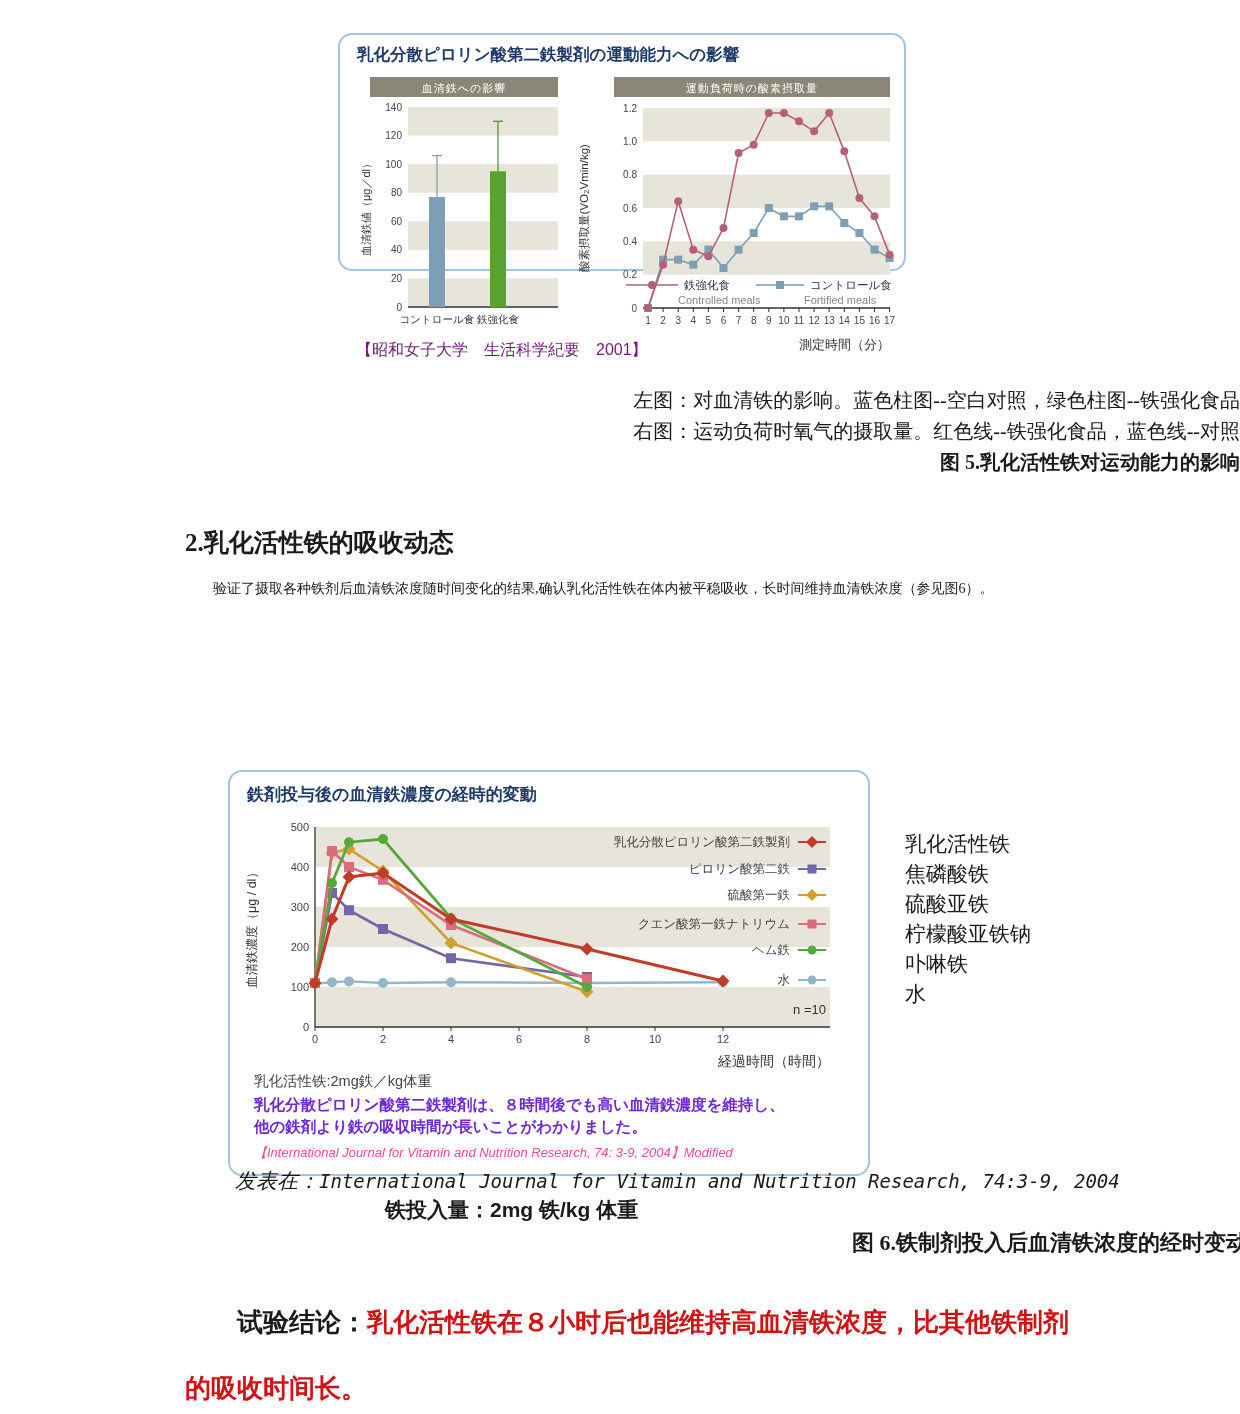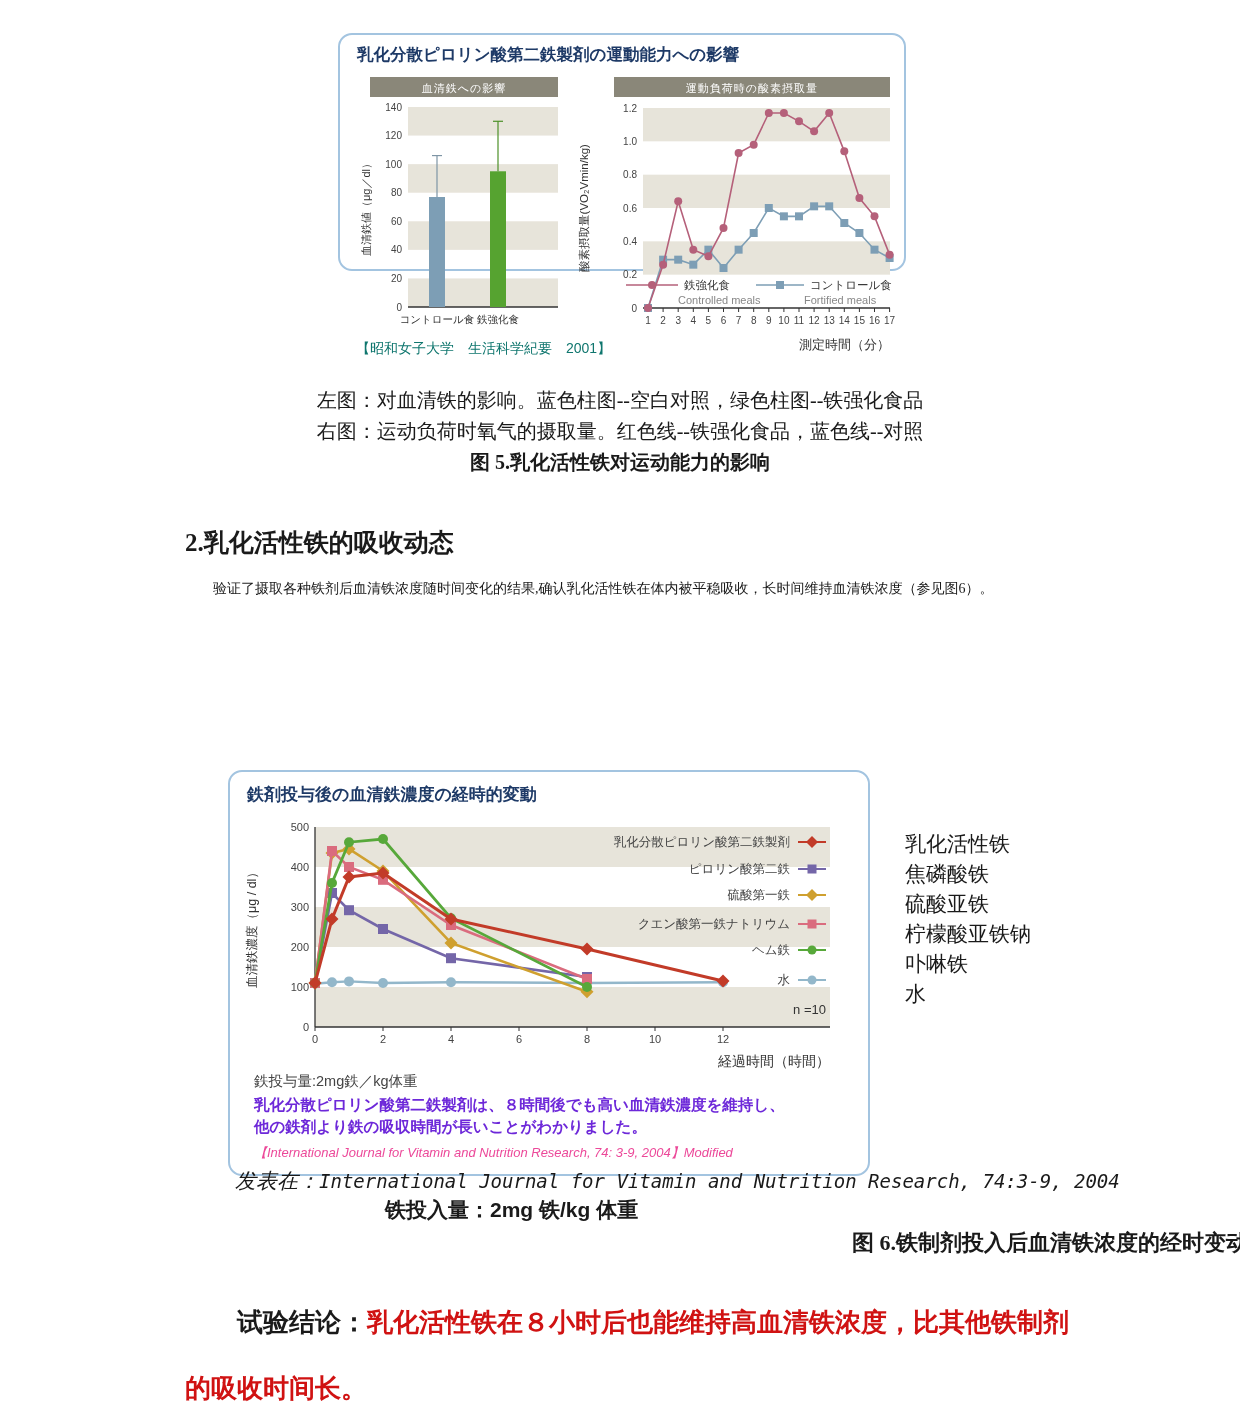--- a/index.html
+++ b/index.html
@@ -9,29 +9,29 @@
   .fig5{left:338px;top:33px;width:568px;height:238px;}
   .fig6{left:228px;top:770px;width:642px;height:406px;}
   .fig-title{position:absolute;font-family:"Liberation Sans","DejaVu Sans",sans-serif;
              font-weight:bold;color:#1e3a67;}
   .fig5 .fig-title{left:17px;top:9px;font-size:16.5px;}
   .fig6 .fig-title{left:17px;top:11px;font-size:17px;}
   .fig5 svg{position:absolute;}
   #c-fig5-left{left:16px;top:42px;}
   #c-fig5-right{left:226px;top:42px;}
   #c-fig6{position:absolute;left:0px;top:38px;}
-  .fig5-source{position:absolute;left:16px;top:305px;font-size:14px;color:#0f766e;
+  .fig5-source{position:absolute;left:16px;top:305px;font-size:16px;color:#701a75;
                font-family:"Liberation Sans","DejaVu Sans",sans-serif;}
   .fig6-dose{position:absolute;left:24px;top:300px;font-size:14.5px;color:#444;
              font-family:"Liberation Sans","DejaVu Sans",sans-serif;}
   .fig6-note{position:absolute;left:24px;top:322px;font-size:15.5px;line-height:22px;font-weight:bold;color:#6d28d9;
              font-family:"Liberation Sans","DejaVu Sans",sans-serif;}
   .fig6-src{position:absolute;left:24px;top:372px;font-size:13px;color:#ec4899;font-style:italic;
             font-family:"Liberation Sans","DejaVu Sans",sans-serif;}
-  .cap5{position:absolute;left:0;top:385px;width:1240px;text-align:center;font-size:20px;line-height:31px;}
+  .cap5{position:absolute;left:0;top:385px;width:1240px;text-align:right;font-size:20px;line-height:31px;}
   .cap5 .bold{font-weight:bold;}
   .heading{position:absolute;left:185px;top:526px;font-size:25px;font-weight:bold;}
   .para{position:absolute;left:185px;top:560px;width:872px;margin:0;font-size:14px;line-height:57px;
         text-indent:2em;text-align:justify;}
   .side-list{position:absolute;left:905px;top:829px;font-size:21px;line-height:30px;}
   .pub-line{position:absolute;left:235px;top:1167px;font-size:21px;font-style:italic;white-space:nowrap;}
   .pub-line .ref{font-family:"DejaVu Sans Mono","Liberation Mono",monospace;font-size:19px;}
   .dose-line{position:absolute;left:385px;top:1196px;font-size:21px;font-weight:700;
              font-family:"Liberation Sans","DejaVu Sans",sans-serif;}
   .cap6{position:absolute;left:8px;top:1228px;width:1240px;text-align:right;font-size:22px;font-weight:bold;}
@@ -268,21 +268,21 @@
         <line x1="568" y1="114" x2="596" y2="114" stroke="#da6c7e" stroke-width="2"></line>
         <rect x="577.5" y="109.5" width="9" height="9" fill="#da6c7e"></rect>
         <text x="560" y="144" fill="#444" text-anchor="end" font-size="12.5">ヘム鉄</text>
         <line x1="568" y1="140" x2="596" y2="140" stroke="#57a83a" stroke-width="2"></line>
         <circle cx="582" cy="140" r="4.5" fill="#57a83a"></circle>
         <text x="560" y="174" fill="#444" text-anchor="end" font-size="12.5">水</text>
         <line x1="568" y1="170" x2="596" y2="170" stroke="#93b7ca" stroke-width="2"></line>
         <circle cx="582" cy="170" r="4.5" fill="#93b7ca"></circle>
         <text x="596" y="204" fill="#333" text-anchor="end" font-size="13">n =10</text>
       </svg>
-    <div class="fig6-dose">鉄投与量:2mg鉄／kg体重</div>
+    <div class="fig6-dose">乳化活性铁:2mg鉄／kg体重</div>
     <div class="fig6-note">
       <div>乳化分散ピロリン酸第二鉄製剤は、８時間後でも高い血清鉄濃度を維持し、</div>
       <div>他の鉄剤より鉄の吸収時間が長いことがわかりました。</div>
     </div>
     <div class="fig6-src">【International Journal for Vitamin and Nutrition Research, 74: 3-9, 2004】Modified</div>
   </div>
 
   <div class="side-list" id="side-list">
       <div>乳化活性铁</div>
       <div>焦磷酸铁</div>

